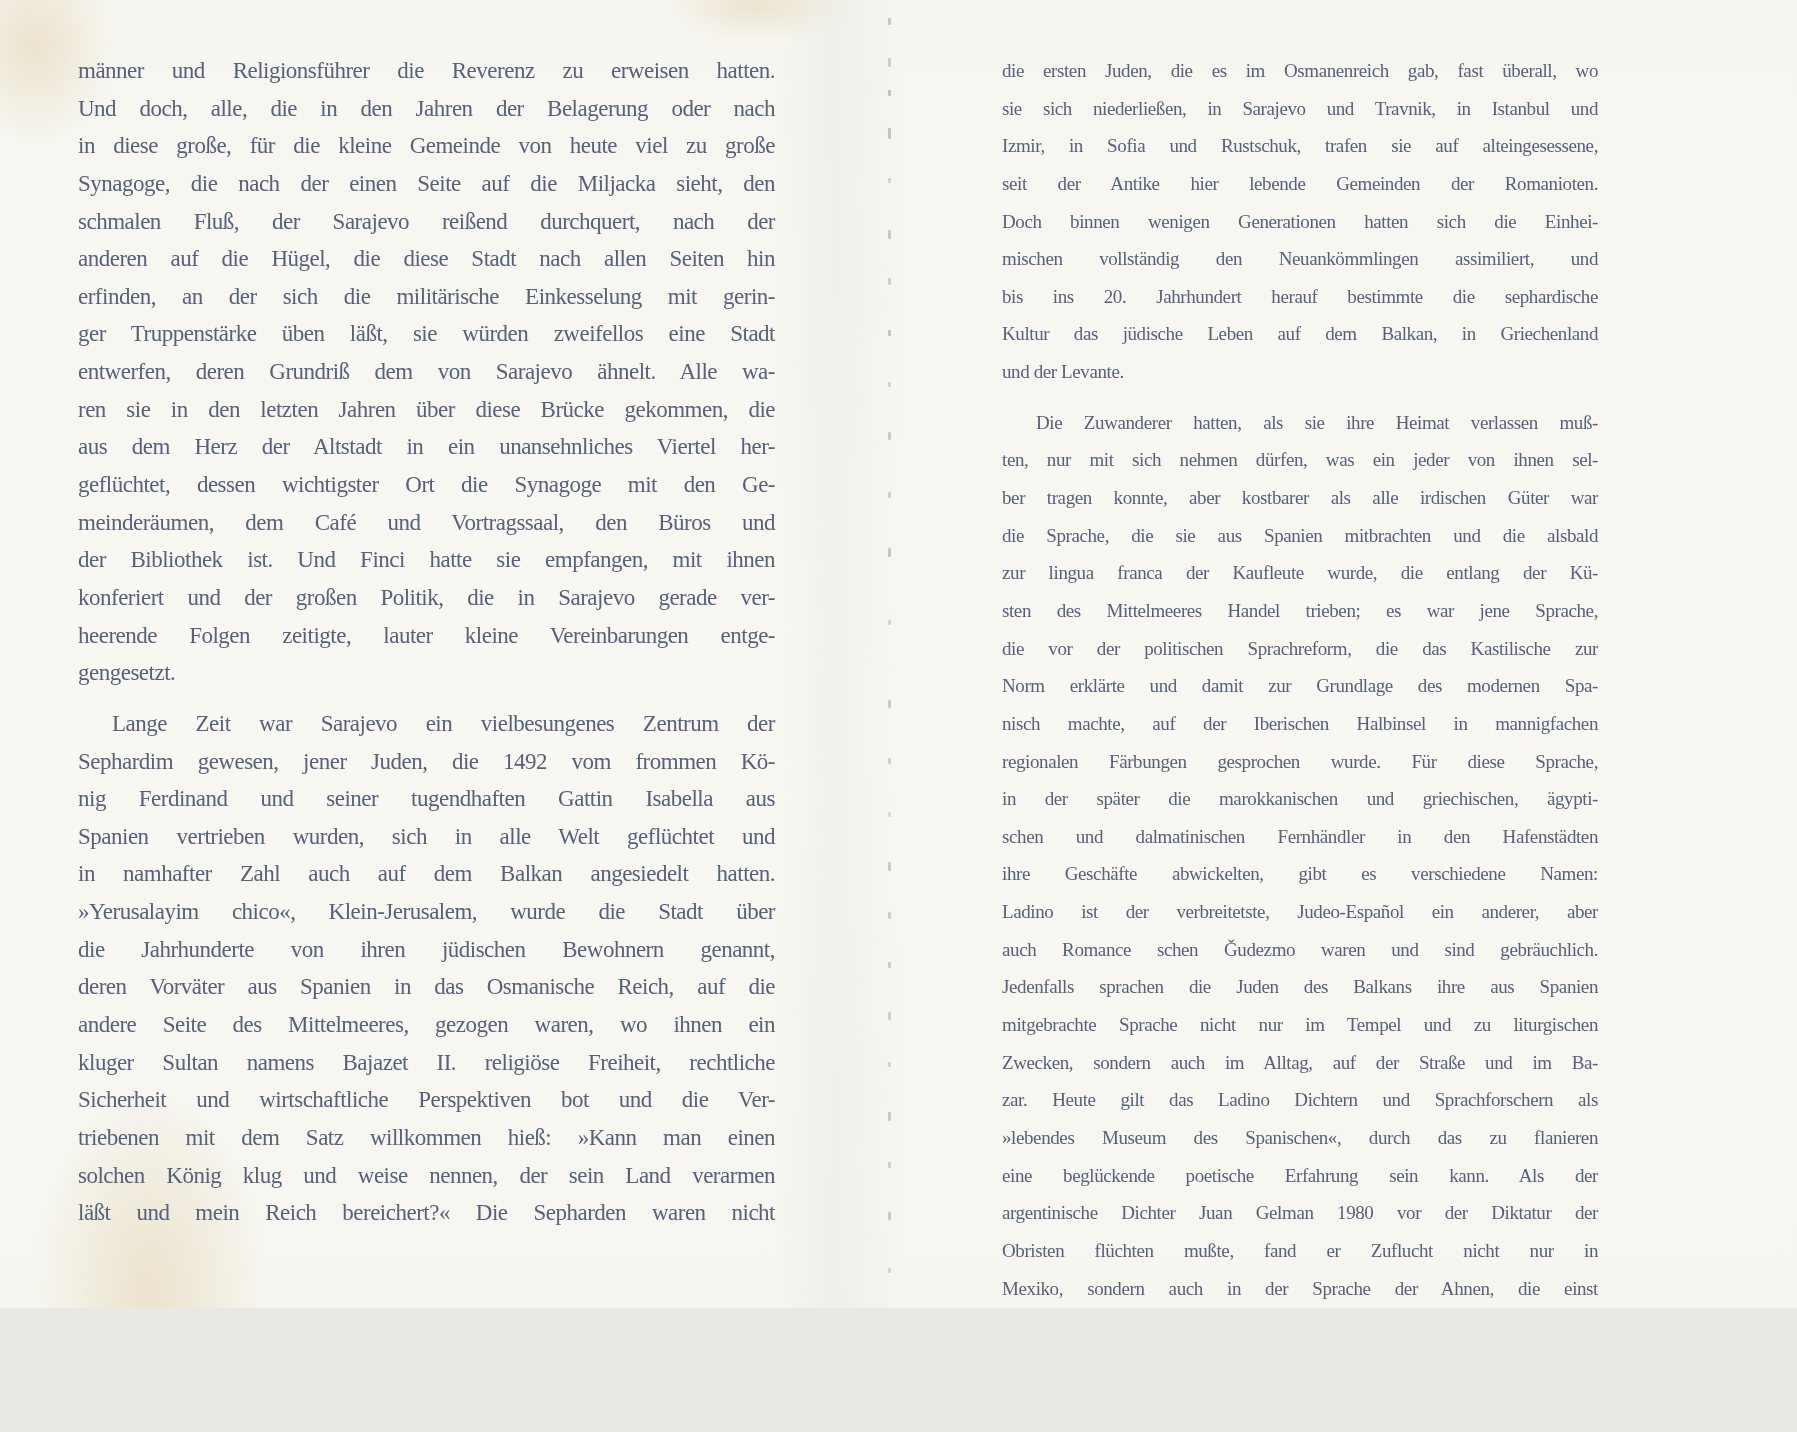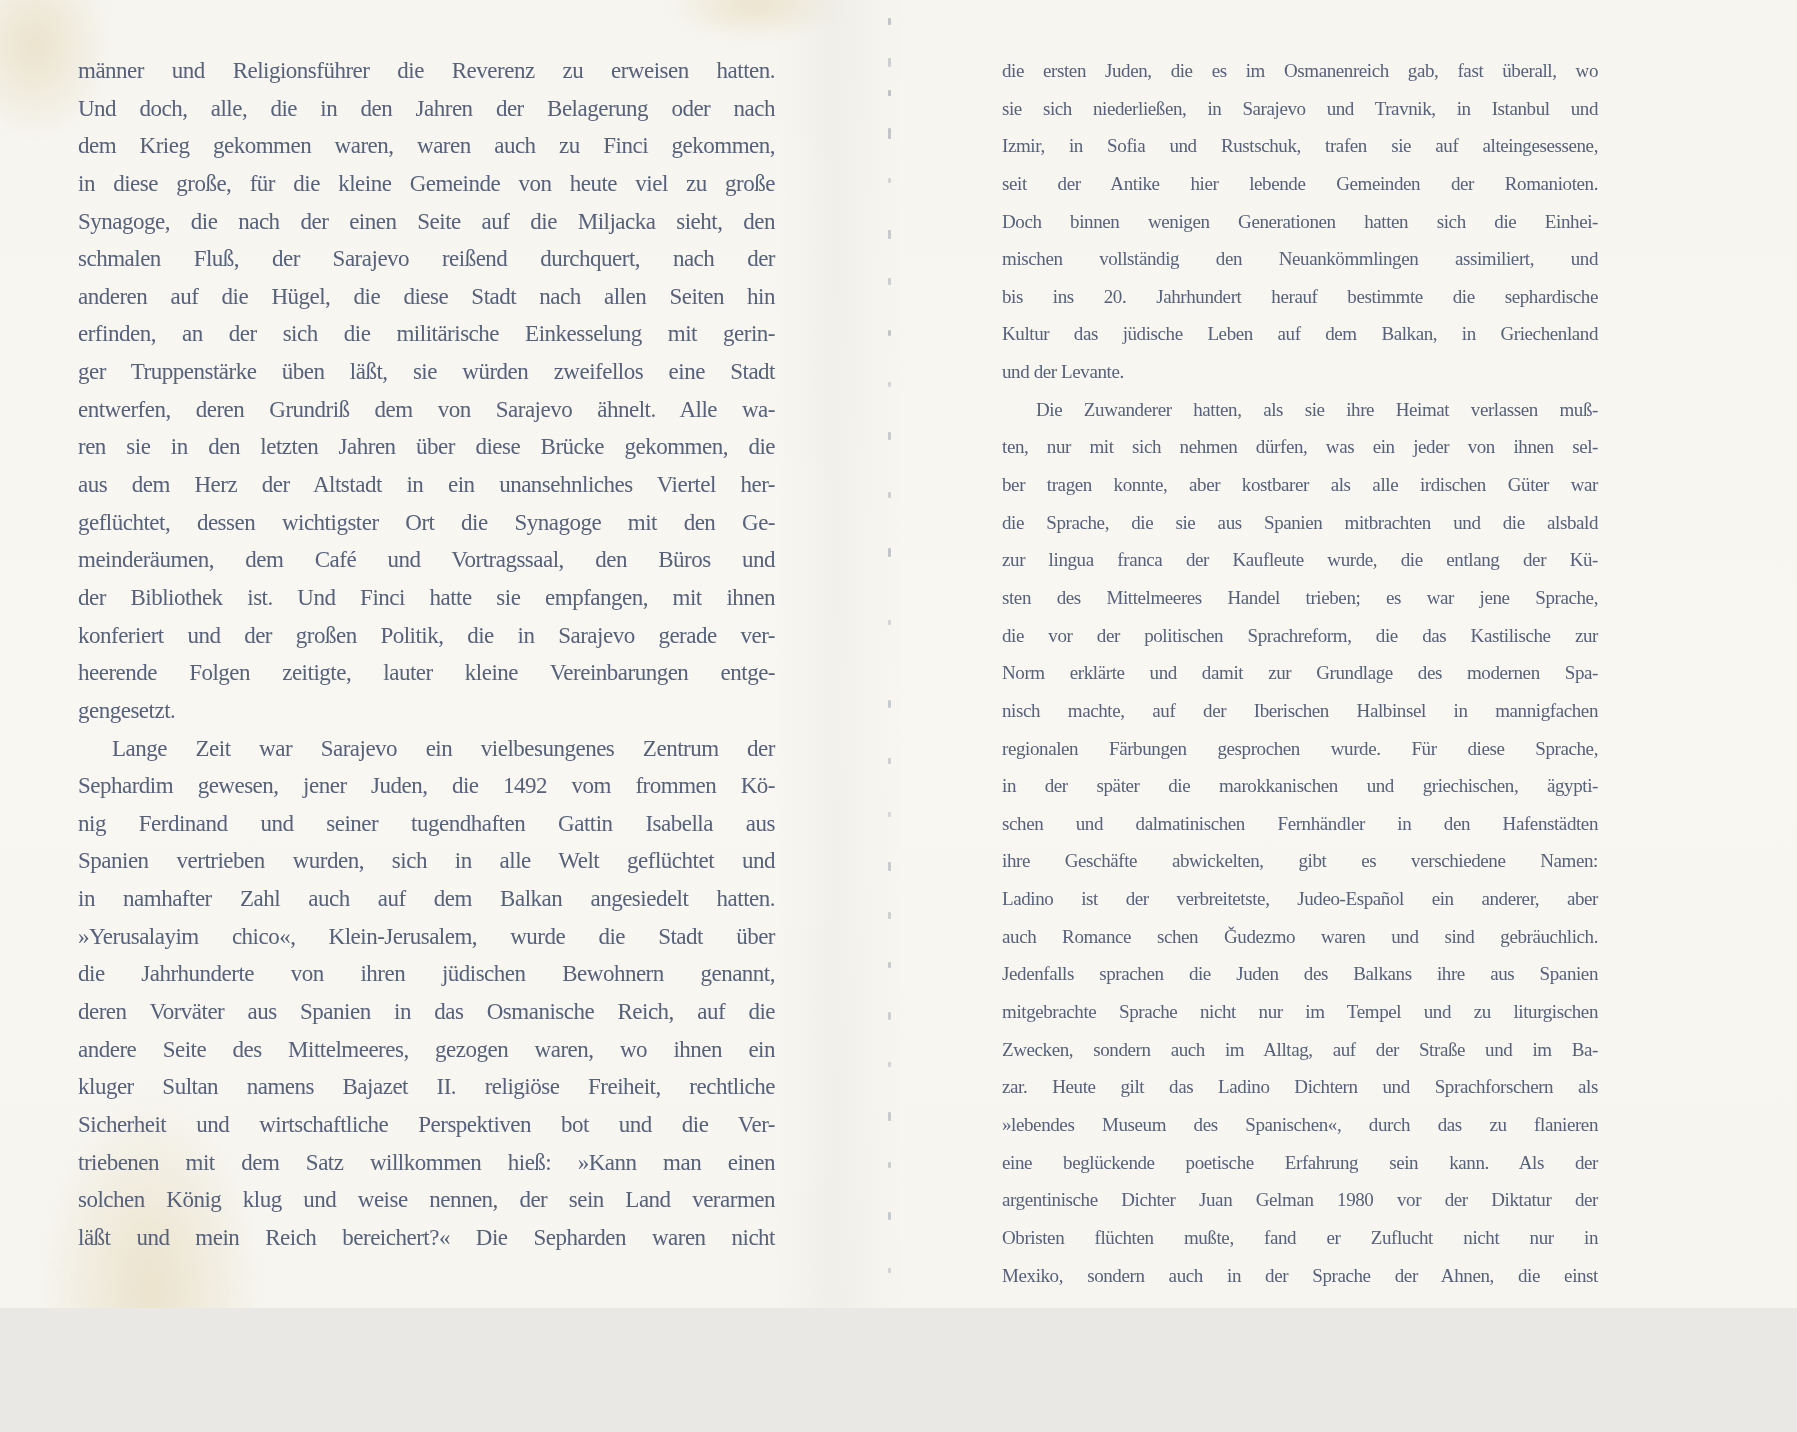--- a/index.html
+++ b/index.html
@@ -19,21 +19,21 @@
   .textblock.tb-left  { left: 78px;  width: 697px;  font-size: 23px;   letter-spacing: -0.5px; }
   .textblock.tb-right { left: 1002px; width: 596px; font-size: 19px; letter-spacing: -0.4px; }
   .line {
     height: 37.65px;
     line-height: 37.65px;
     white-space: nowrap;
     text-align: justify;
     text-align-last: justify;
   }
   .line.para-end { text-align-last: left; }
-  .line.indent { text-indent: 34px; }
+  .line.indent { text-indent: 34px; margin-top: 13px; }
   .pagenum {
     position: absolute;
     top: 1340px;
     font-size: 21px;
     letter-spacing: 2px;
     color: #6e7789;
     font-variant: small-caps;
   }
   .pagenum.num-left  { left: 74px; }
   .pagenum.num-right { left: 1676px; }
@@ -83,21 +83,20 @@
   <div class="gutter-shade"></div>
 
   <div class="smudge s-topleft"></div>
   <div class="smudge s-topmid"></div>
   <div class="smudge s-botleft"></div>
   <div class="smudge s-botmid"></div>
 
   <div class="textblock tb-left" id="left-text">
       <div class="line">männer und Religionsführer die Reverenz zu erweisen hatten.</div>
       <div class="line">Und doch, alle, die in den Jahren der Belagerung oder nach</div>
-      <div class="line">dem Krieg gekommen waren, waren auch zu Finci gekommen,</div>
       <div class="line">in diese große, für die kleine Gemeinde von heute viel zu große</div>
       <div class="line">Synagoge, die nach der einen Seite auf die Miljacka sieht, den</div>
       <div class="line">schmalen Fluß, der Sarajevo reißend durchquert, nach der</div>
       <div class="line">anderen auf die Hügel, die diese Stadt nach allen Seiten hin</div>
       <div class="line">erfinden, an der sich die militärische Einkesselung mit gerin-</div>
       <div class="line">ger Truppenstärke üben läßt, sie würden zweifellos eine Stadt</div>
       <div class="line">entwerfen, deren Grundriß dem von Sarajevo ähnelt. Alle wa-</div>
       <div class="line">ren sie in den letzten Jahren über diese Brücke gekommen, die</div>
       <div class="line">aus dem Herz der Altstadt in ein unansehnliches Viertel her-</div>
       <div class="line">geflüchtet, dessen wichtigster Ort die Synagoge mit den Ge-</div>

